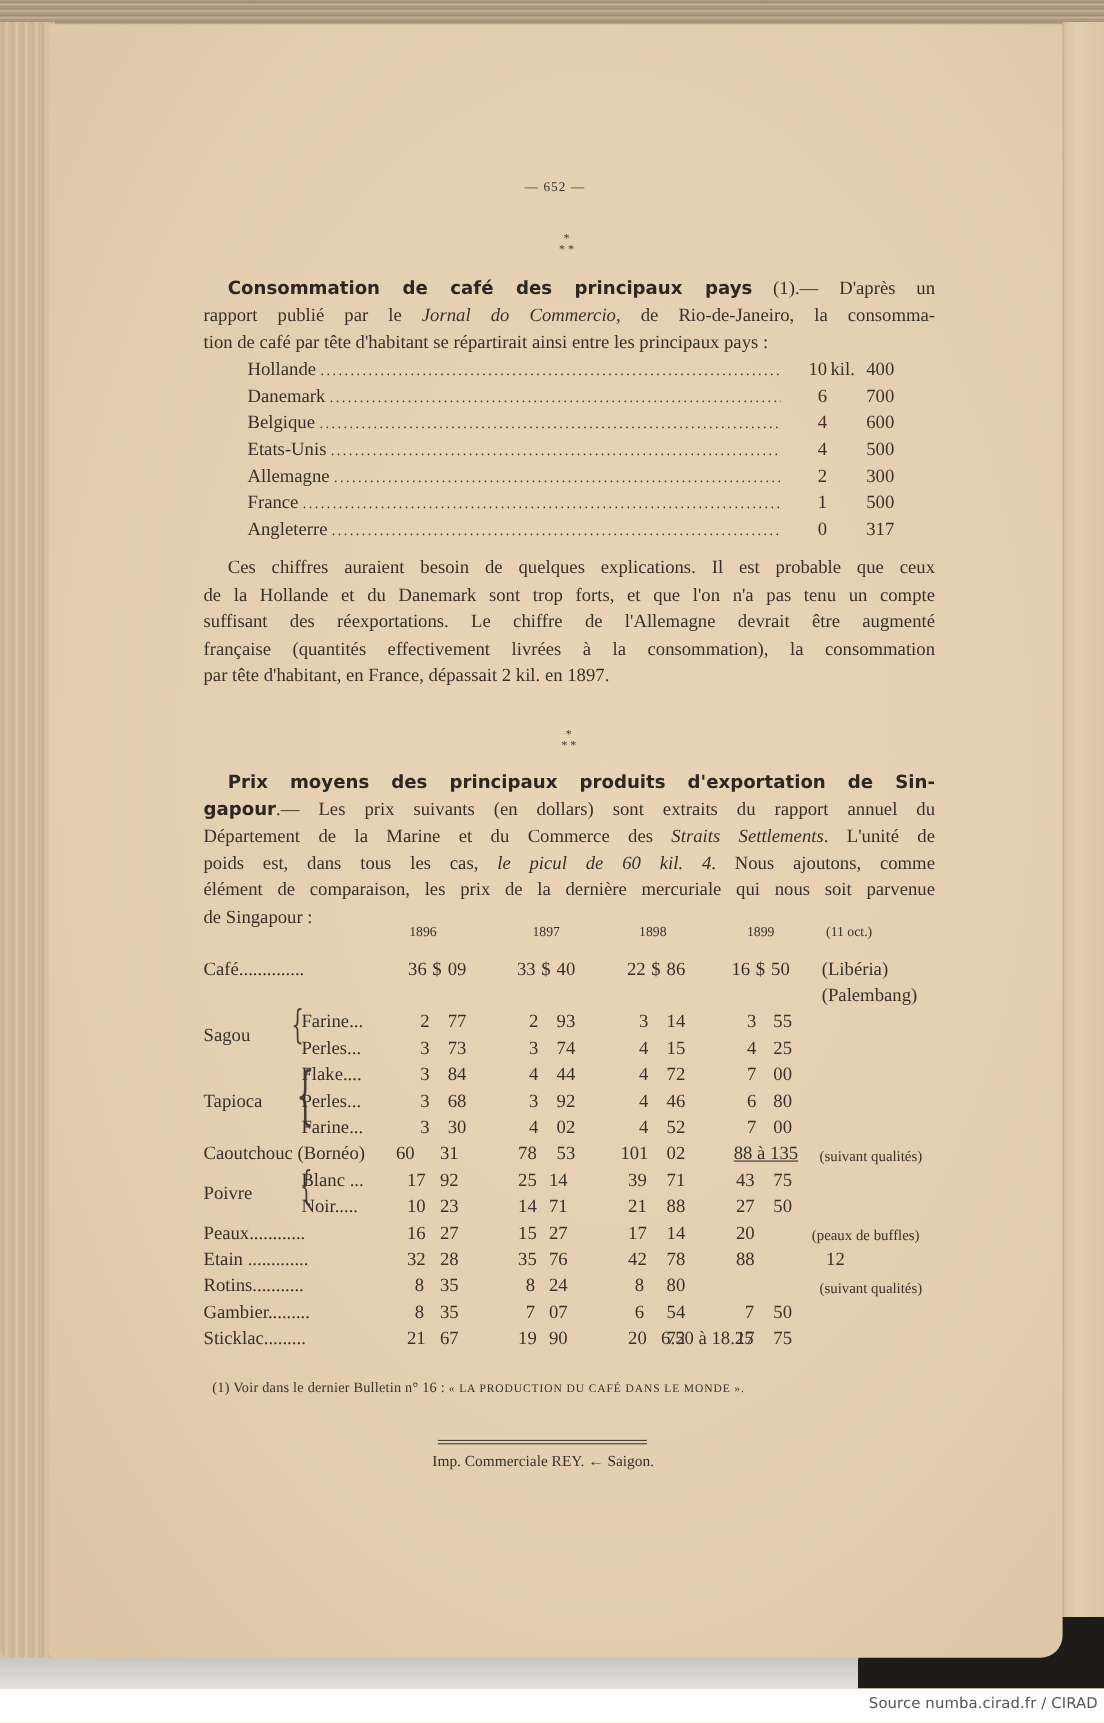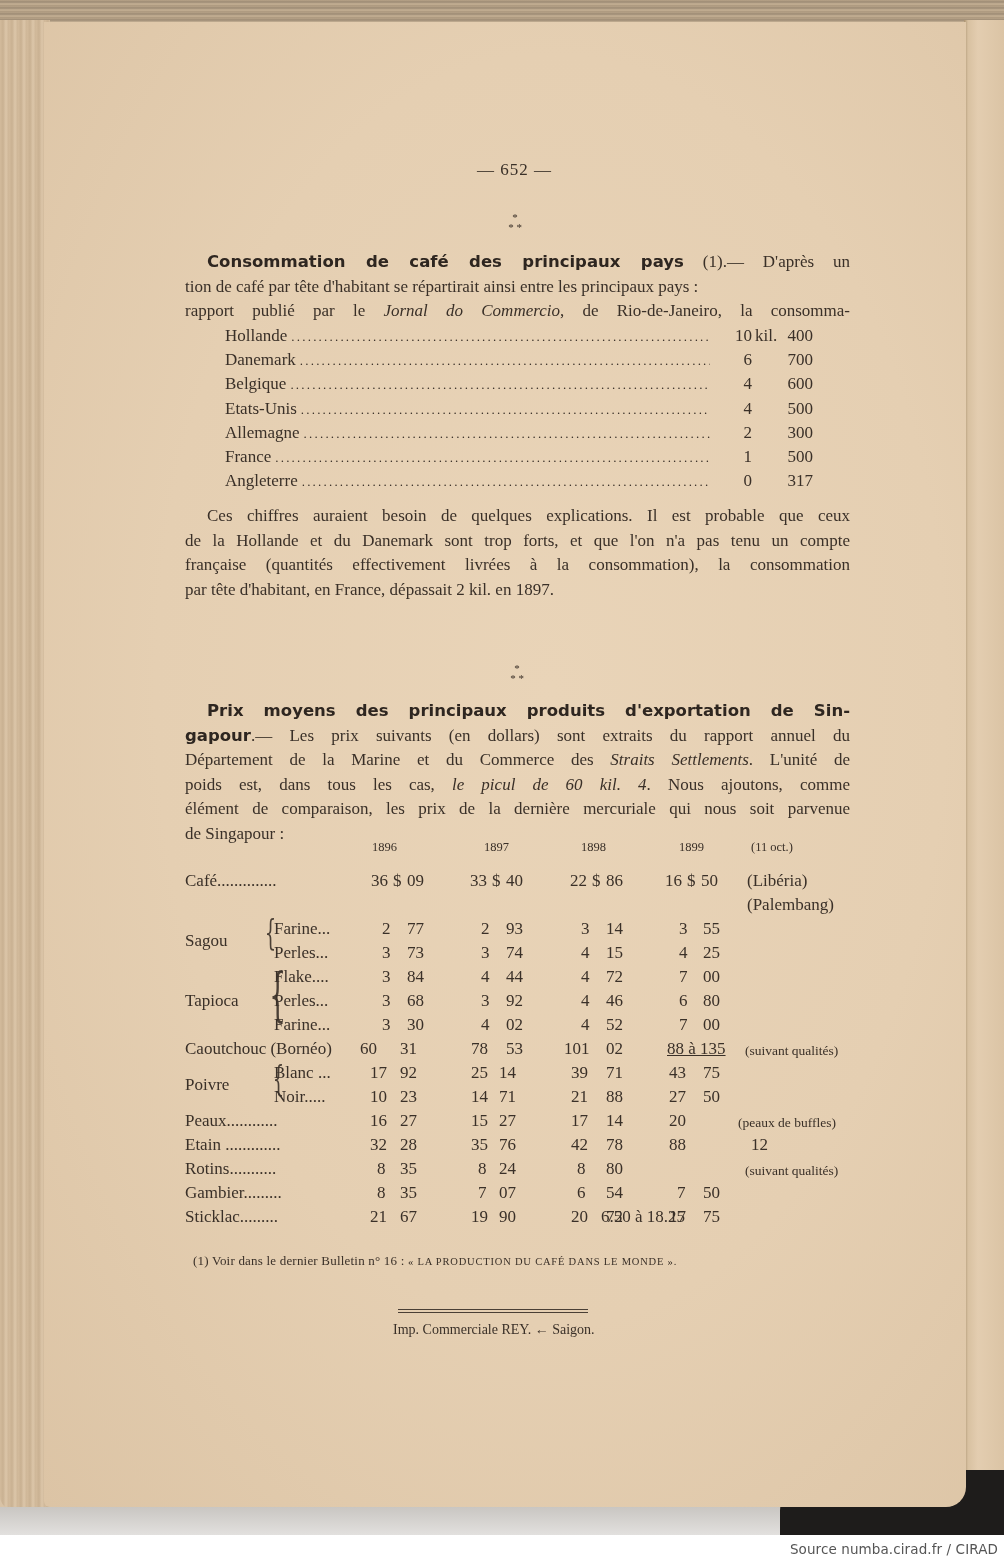--- a/index.html
+++ b/index.html
@@ -70,21 +70,21 @@
     .content {
       position: absolute;
       left: 185px; top: 0;
       width: 665px;
       font-size: 17px;
       line-height: 24.5px;
     }
     .page-number {
       position: absolute;
       left: 292px; top: 158px;
-      font-size: 17px;
+      font-size: 12px;
       letter-spacing: 1px;
     }
     .stars {
       position: absolute;
       width: 40px;
       text-align: center;
       font-size: 11px;
       line-height: 10px;
     }
     .stars span { display: block; }
@@ -216,25 +216,25 @@
       <span>*</span>
       <span>* *</span>
     </div>
 
     <div class="para" style="top:250px;">
       <span class="line indent">
         <span class="bold-title">Consommation de café des principaux pays</span>
         <span>(1).—</span>
         <span>D'après un</span>
       </span>
-      <span class="line last">tion de café par tête d'habitant se répartirait ainsi entre les principaux pays :</span>
       <span class="line">
         <span>rapport publié par le</span>
         <i>Jornal do Commercio</i><span>, de Rio-de-Janeiro, la consomma-</span>
       </span>
+      <span class="line last">tion de café par tête d'habitant se répartirait ainsi entre les principaux pays :</span>
     </div>
 
     <div class="cons-table">
       <div class="cons-row">
         <span class="cons-country">Hollande</span>
         <span class="cons-dots">..................................................................................</span>
         <span class="cons-kg">10</span>
         <span class="cons-unit">kil.</span>
         <span class="cons-g">400</span>
       </div>
@@ -278,20 +278,21 @@
         <span class="cons-dots">..................................................................................</span>
         <span class="cons-kg">0</span>
         <span class="cons-unit"></span>
         <span class="cons-g">317</span>
       </div>
     </div>
 
     <div class="para" style="top:504px;">
       <span class="line indent">Ces chiffres auraient besoin de quelques explications. Il est probable que ceux</span>
       <span class="line">de la Hollande et du Danemark sont trop forts, et que l'on n'a pas tenu un compte</span>
+      <span class="line">suffisant des réexportations. Le chiffre de l'Allemagne devrait être augmenté</span>
       <span class="line">française (quantités effectivement livrées à la consommation), la consommation</span>
       <span class="line last">par tête d'habitant, en France, dépassait 2 kil. en 1897.</span>
     </div>
 
     <div class="stars" style="left:312px; top:663px;">
       <span>*</span>
       <span>* *</span>
     </div>
 
     <div class="para" style="top:699px;">

